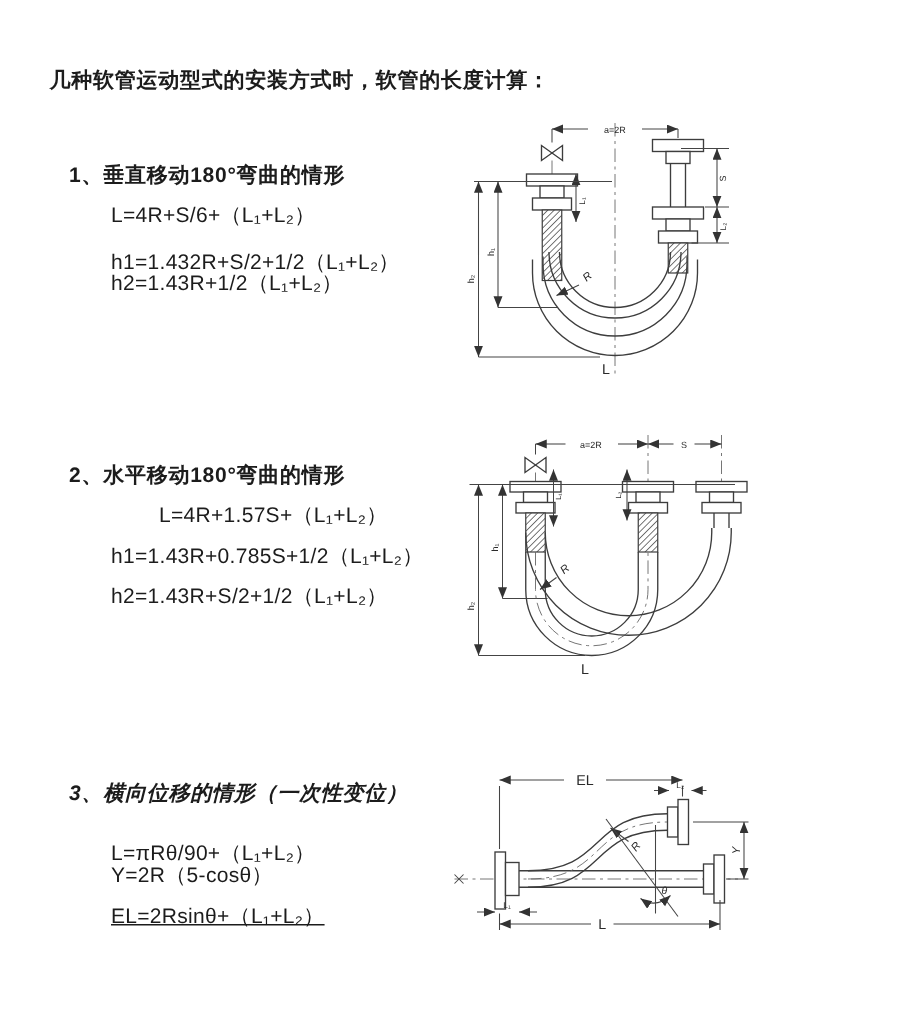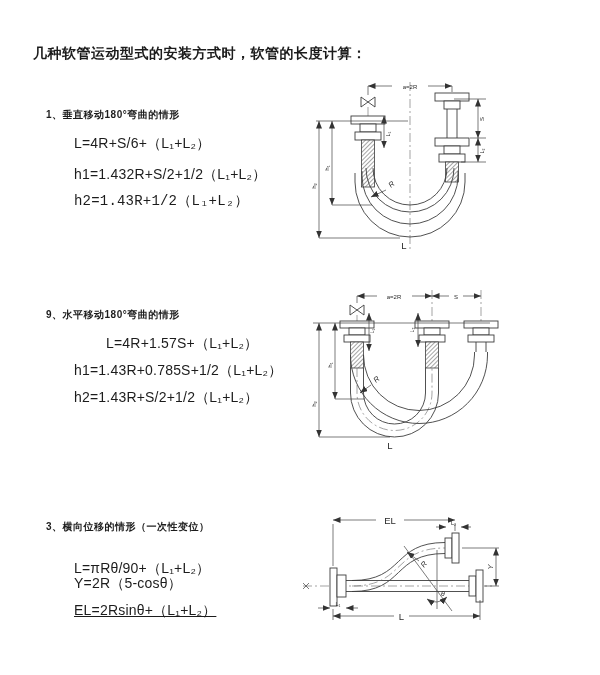--- a/index.html
+++ b/index.html
@@ -1,51 +1,51 @@
 <!DOCTYPE html>
 <html><head>
 <meta charset="utf-8">
 <style>
   html,body{margin:0;padding:0;background:#ffffff;}
   body{width:600px;height:675px;position:relative;overflow:hidden;
        font-family:"Liberation Sans","DejaVu Sans",sans-serif;color:#1c1c1c;}
   .abs{position:absolute;white-space:nowrap;}
   .title{font-size:14px;font-weight:bold;letter-spacing:.5px;}
-  .heading{font-size:10px;font-weight:bold;letter-spacing:.5px;}
+  .heading{font-size:14px;font-weight:bold;letter-spacing:.5px;}
   .formula{font-size:14px;font-weight:500;letter-spacing:.2px;}
   svg{position:absolute;left:300px;top:70px;}
   .ol{stroke:#3d3d3d;stroke-width:.9;fill:none;}
   .fw{stroke:#3d3d3d;stroke-width:.9;fill:#ffffff;}
   .hz{stroke:#3d3d3d;stroke-width:.8;fill:url(#hp);}
   .dl{stroke:#444;stroke-width:.7;fill:none;}
   .cl{stroke:#666;stroke-width:.6;fill:none;stroke-dasharray:9 3 2 3;}
   .lbl{font-family:"Liberation Sans","DejaVu Sans",sans-serif;fill:#2a2a2a;}
   .it{font-style:italic;}
 </style>
 </head>
 <body>
 
 <div class="abs title" style="left:33px;top:24px;margin-top:21px;">几种软管运动型式的安装方式时，软管的长度计算：</div>
 
 <div>
   <div class="abs heading" style="left:46px;top:108px;">1、垂直移动180°弯曲的情形</div>
   <div class="abs formula" style="left:74px;top:135px;">L=4R+S/6+（L₁+L₂）</div>
   <div class="abs formula" style="left:74px;top:166px;">h1=1.432R+S/2+1/2（L₁+L₂）</div>
-  <div class="abs formula" style="left:74px;top:192px;font-family:Liberation Mono, monospace;">h2=1.43R+1/2（L₁+L₂）</div>
+  <div class="abs formula" style="left:74px;top:180px;">h2=1.43R+1/2（L₁+L₂）</div>
 </div>
 
 <div>
-  <div class="abs heading" style="left:46px;top:308px;">9、水平移动180°弯曲的情形</div>
+  <div class="abs heading" style="left:46px;top:308px;">2、水平移动180°弯曲的情形</div>
   <div class="abs formula" style="left:74px;top:335px;margin-left:32px;">L=4R+1.57S+（L₁+L₂）</div>
   <div class="abs formula" style="left:74px;top:362px;">h1=1.43R+0.785S+1/2（L₁+L₂）</div>
   <div class="abs formula" style="left:74px;top:389px;text-align:right;">h2=1.43R+S/2+1/2（L₁+L₂）</div>
 </div>
 
 <div>
-  <div class="abs heading" style="left:46px;top:520px;">3、横向位移的情形（一次性变位）</div>
+  <div class="abs heading" style="left:46px;top:520px;font-style:italic;">3、横向位移的情形（一次性变位）</div>
   <div class="abs formula" style="left:74px;top:560px;">L=πRθ/90+（L₁+L₂）</div>
   <div class="abs formula" style="left:74px;top:575px;">Y=2R（5-cosθ）</div>
   <div class="abs formula" style="left:74px;top:602px;text-decoration:underline;">EL=2Rsinθ+（L₁+L₂）</div>
 </div>
 
 <svg width="300" height="585" viewBox="300 70 300 585">
   <defs>
     <marker id="ma" markerWidth="9" markerHeight="8" refX="7.5" refY="3" orient="auto-start-reverse" markerUnits="userSpaceOnUse">
       <path d="M0,0L7.5,3L0,6Z" fill="#333"></path>
     </marker>

